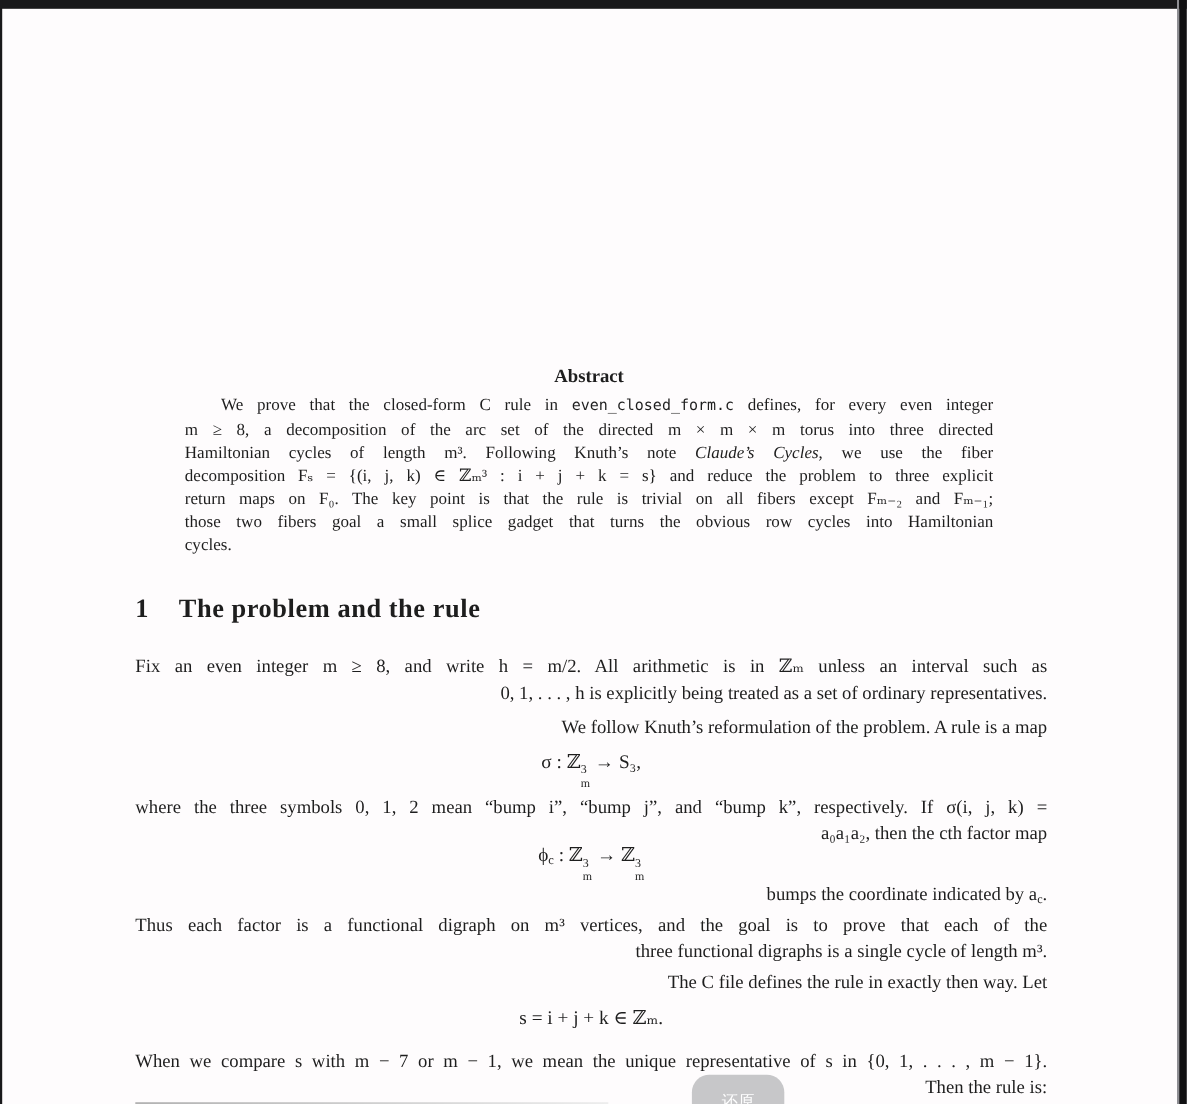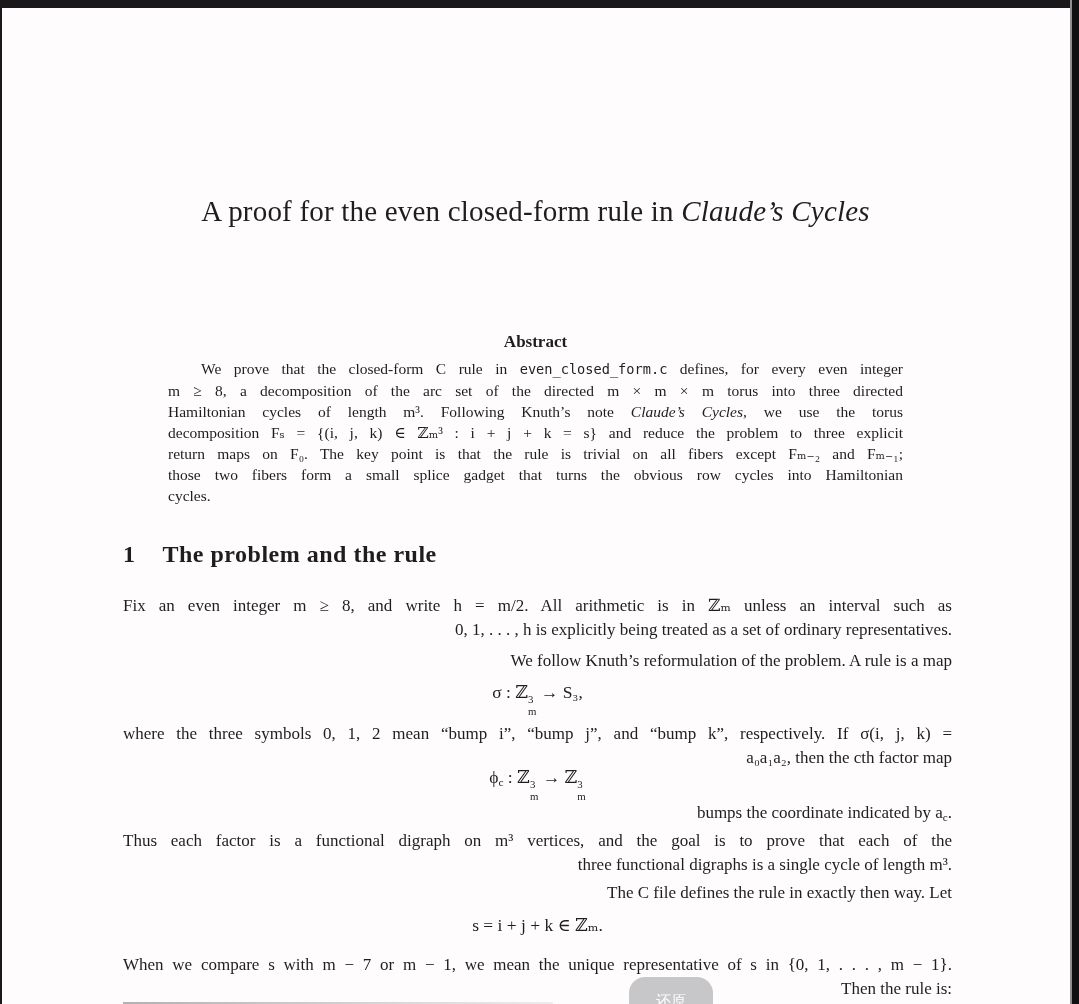--- a/index.html
+++ b/index.html
@@ -51,31 +51,30 @@
 </style>
 </head>
 <body>
 
 <div class="screen">
   <div class="topbar"></div>
   <div class="leftedge"></div>
   <div class="rightgray"></div>
   <div class="rightblack"></div>
 
-  <h1 class="title"><span>A proof for the even closed-form rule in </span><span class="em">Claude’s Cycles</span></h1>
 
   <div class="abs-head">Abstract</div>
 
   <div class="abstract">
     <div class="al jl"><span class="indent"></span><span>We prove that the closed-form C rule in </span><span class="mono">even_closed_form.c</span><span> defines, for every even integer</span></div>
     <div class="al jl">m ≥ 8, a decomposition of the arc set of the directed m × m × m torus into three directed</div>
-    <div class="al jl"><span>Hamiltonian cycles of length m³. Following Knuth’s note </span><span class="em">Claude’s Cycles</span><span>, we use the torus</span></div>
+    <div class="al jl"><span>Hamiltonian cycles of length m³. Following Knuth’s note </span><span class="em">Claude’s Cycles</span><span>, we use the fiber</span></div>
     <div class="al jl">decomposition Fₛ = {(i, j, k) ∈ ℤₘ³ : i + j + k = s} and reduce the problem to three explicit</div>
     <div class="al jl">return maps on F₀. The key point is that the rule is trivial on all fibers except Fₘ₋₂ and Fₘ₋₁;</div>
-    <div class="al jl">those two fibers form a small splice gadget that turns the obvious row cycles into Hamiltonian</div>
+    <div class="al jl">those two fibers goal a small splice gadget that turns the obvious row cycles into Hamiltonian</div>
     <div class="al">cycles.</div>
   </div>
 
   <h2 class="sec"><span>1</span><span class="sectitle">The problem and the rule</span></h2>
 
   <div class="para" style="top:594px">
     <div class="bl jl">Fix an even integer m ≥ 8, and write h = m/2. All arithmetic is in ℤₘ unless an interval such as</div>
     <div class="bl">0, 1, . . . , h is explicitly being treated as a set of ordinary representatives.</div>
   </div>
 

